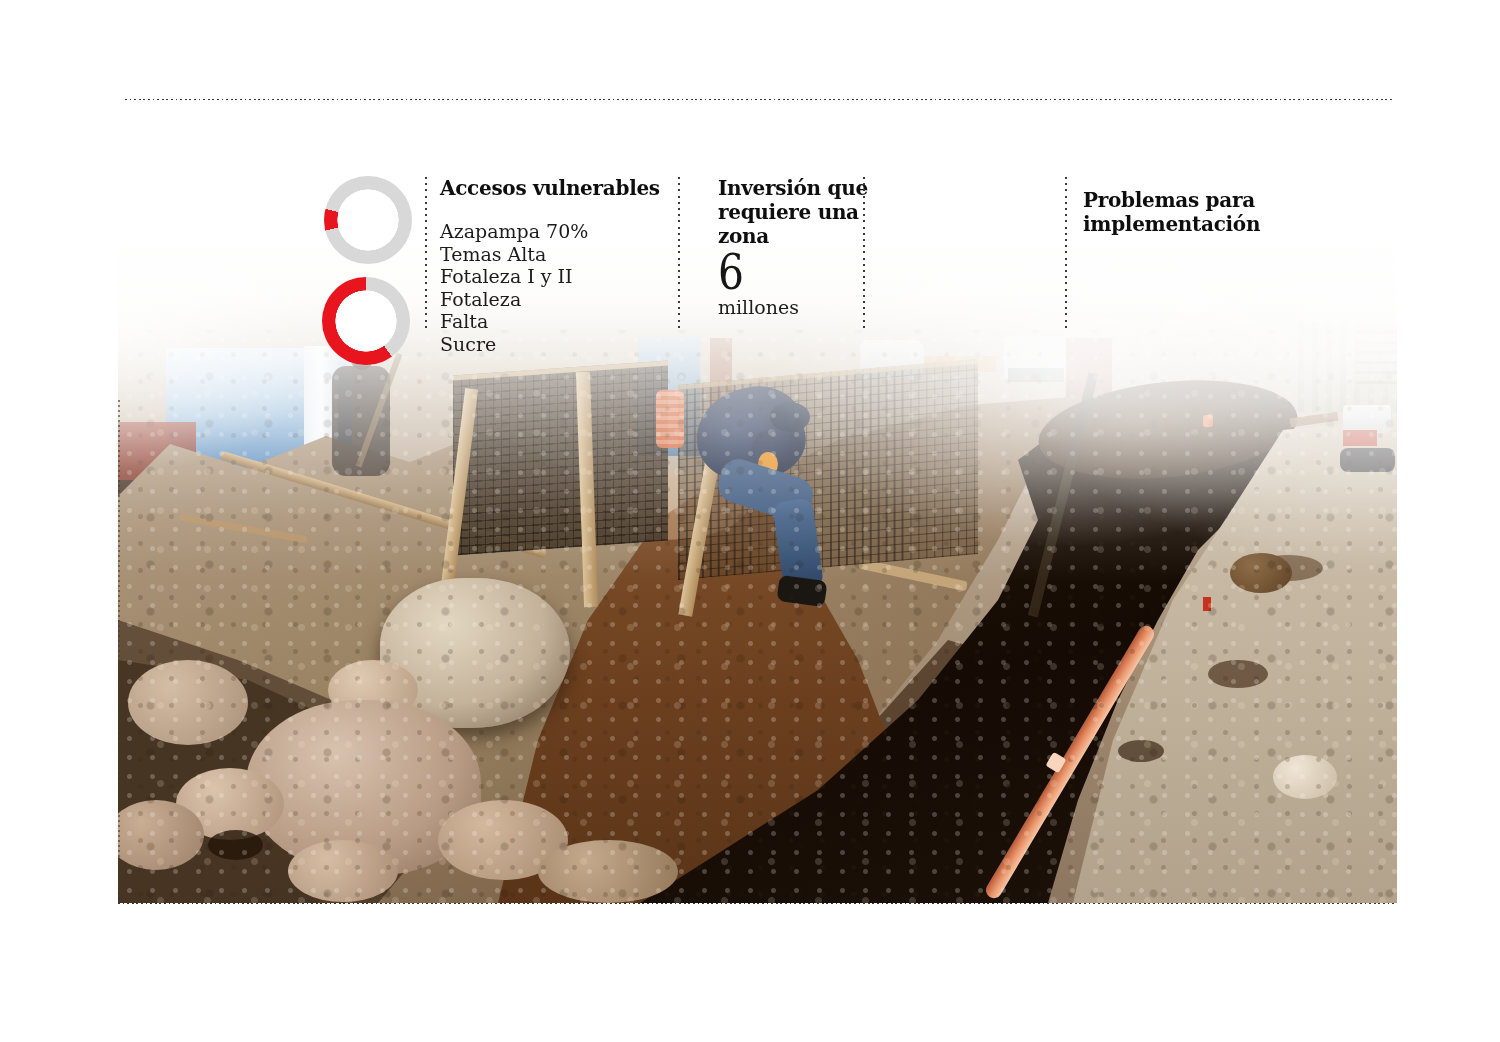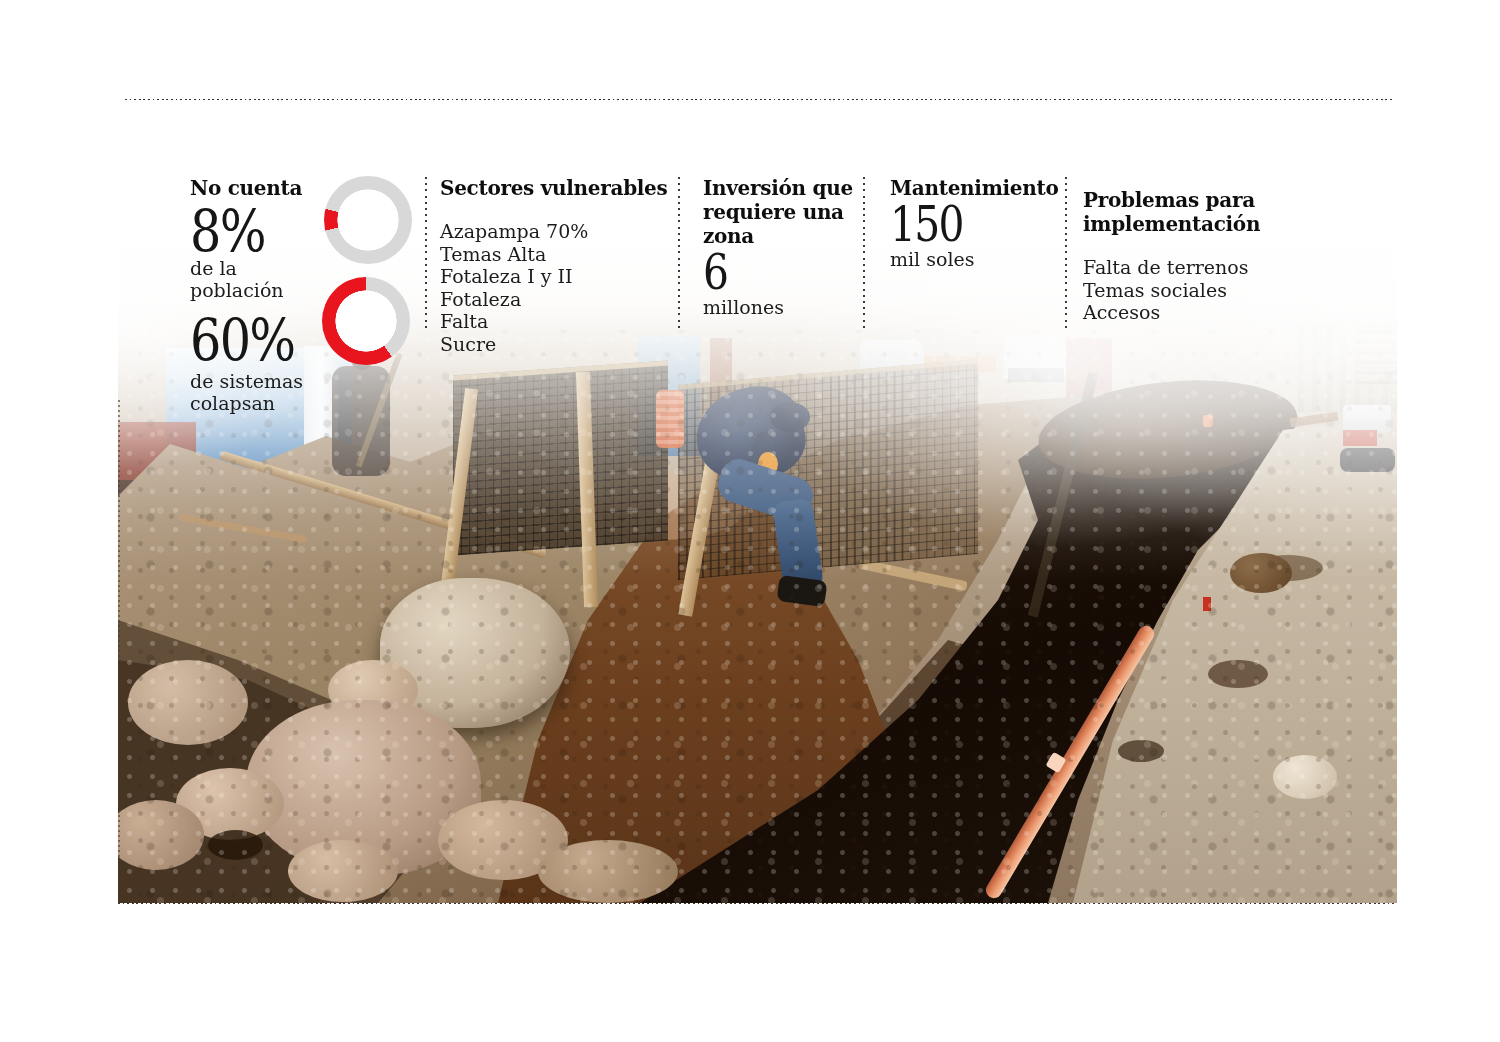--- a/index.html
+++ b/index.html
@@ -148,65 +148,48 @@
     <div class="ly" style="left:0;top:300px;bottom:0;width:2px;background:repeating-linear-gradient(180deg,rgba(70,58,45,.6) 0 2px,transparent 2px 5px);"></div>
   </div>
 
   <div class="h-dots" style="left:118px;top:901px;width:1279px;background:repeating-linear-gradient(90deg,#3a342c 0 1.8px,transparent 1.8px 4.6px);"></div>
 
   <h1 class="headline">»Familias en Chilca urgen sistemas de agua y desagüe</h1>
   <p class="subtitle">Municipalidad y Sedam realizan trabajos con proyectos</p>
 
   <div class="stats">
 
-    <div class="col" style="left:190px;top:176px;width:130px;">
-      <div class="col-title">No cuenta</div>
-      <div class="big-num">8%</div>
-      <div class="stat-label" style="margin-top:-2px;">de la población</div>
-      <div class="big-num" style="margin-top:12px;">60%</div>
-      <div class="stat-label" style="margin-top:2px;width:120px;">de sistemas colapsan</div>
-    </div>
     <div class="donut" style="left: 324px; top: 176px; background: radial-gradient(closest-side, rgb(255, 255, 255) 0px, rgb(255, 255, 255) 69%, rgba(255, 255, 255, 0) 70%), conic-gradient(rgb(216, 216, 216) 0deg, rgb(216, 216, 216) 256deg, rgb(232, 20, 30) 256deg, rgb(232, 20, 30) 284.8deg, rgb(216, 216, 216) 284.8deg, rgb(216, 216, 216) 360deg);"></div>
     <div class="donut" style="left: 322px; top: 277px; background: radial-gradient(closest-side, rgb(255, 255, 255) 0px, rgb(255, 255, 255) 69%, rgba(255, 255, 255, 0) 70%), conic-gradient(rgb(216, 216, 216) 0deg, rgb(216, 216, 216) 144deg, rgb(232, 20, 30) 144deg, rgb(232, 20, 30) 360deg, rgb(216, 216, 216) 360deg, rgb(216, 216, 216) 360deg);"></div>
 
     <div class="v-dots" style="left:425px;top:177px;height:155px;"></div>
 
     <div class="col" style="left:440px;top:176px;width:235px;">
-      <div class="col-title">Sectores vulnerables</div>
+      <div class="col-title">Accesos vulnerables</div>
       <div class="list">
         <div class="list-item">Azapampa 70%</div>
         <div class="list-item">Temas Alta</div>
         <div class="list-item">Fotaleza I y II</div>
         <div class="list-item">Fotaleza</div>
         <div class="list-item">Falta</div>
         <div class="list-item">Sucre</div>
       </div>
     </div>
 
     <div class="v-dots" style="left:678px;top:177px;height:155px;"></div>
 
-    <div class="col" style="left:703px;top:176px;width:160px;">
+    <div class="col" style="left:718px;top:176px;width:160px;">
       <div class="col-title">Inversión que requiere una zona</div>
       <div class="big-num small" style="margin-top:2px;">6</div>
       <div class="stat-label">millones</div>
     </div>
 
     <div class="v-dots" style="left:863px;top:177px;height:155px;"></div>
 
-    <div class="col" style="left:890px;top:176px;width:175px;">
-      <div class="col-title">Mantenimiento</div>
-      <div class="big-num small" style="margin-top:2px;">150</div>
-      <div class="stat-label">mil soles</div>
-    </div>
 
     <div class="v-dots" style="left:1065px;top:177px;height:155px;"></div>
 
     <div class="col" style="left:1083px;top:188px;width:210px;">
       <div class="col-title">Problemas para implementación</div>
-      <div class="list">
-        <div class="list-item">Falta de terrenos</div>
-        <div class="list-item">Temas sociales</div>
-        <div class="list-item">Accesos</div>
-      </div>
     </div>
   </div>
 
 </div>
 
 </body></html>

